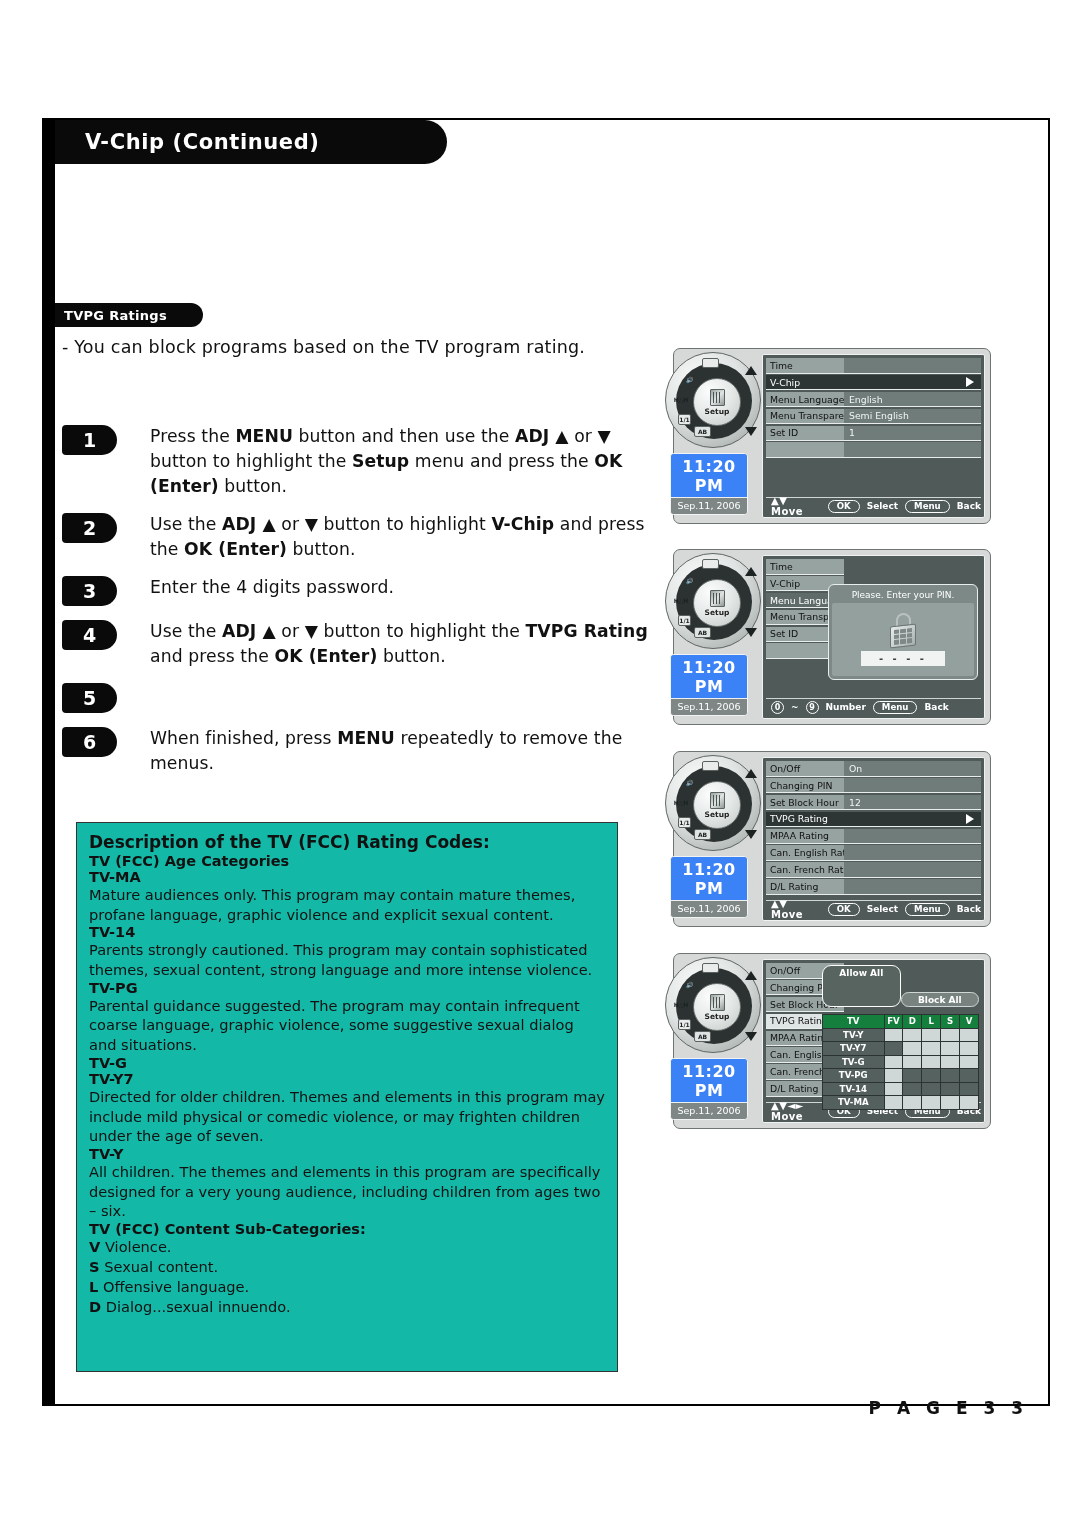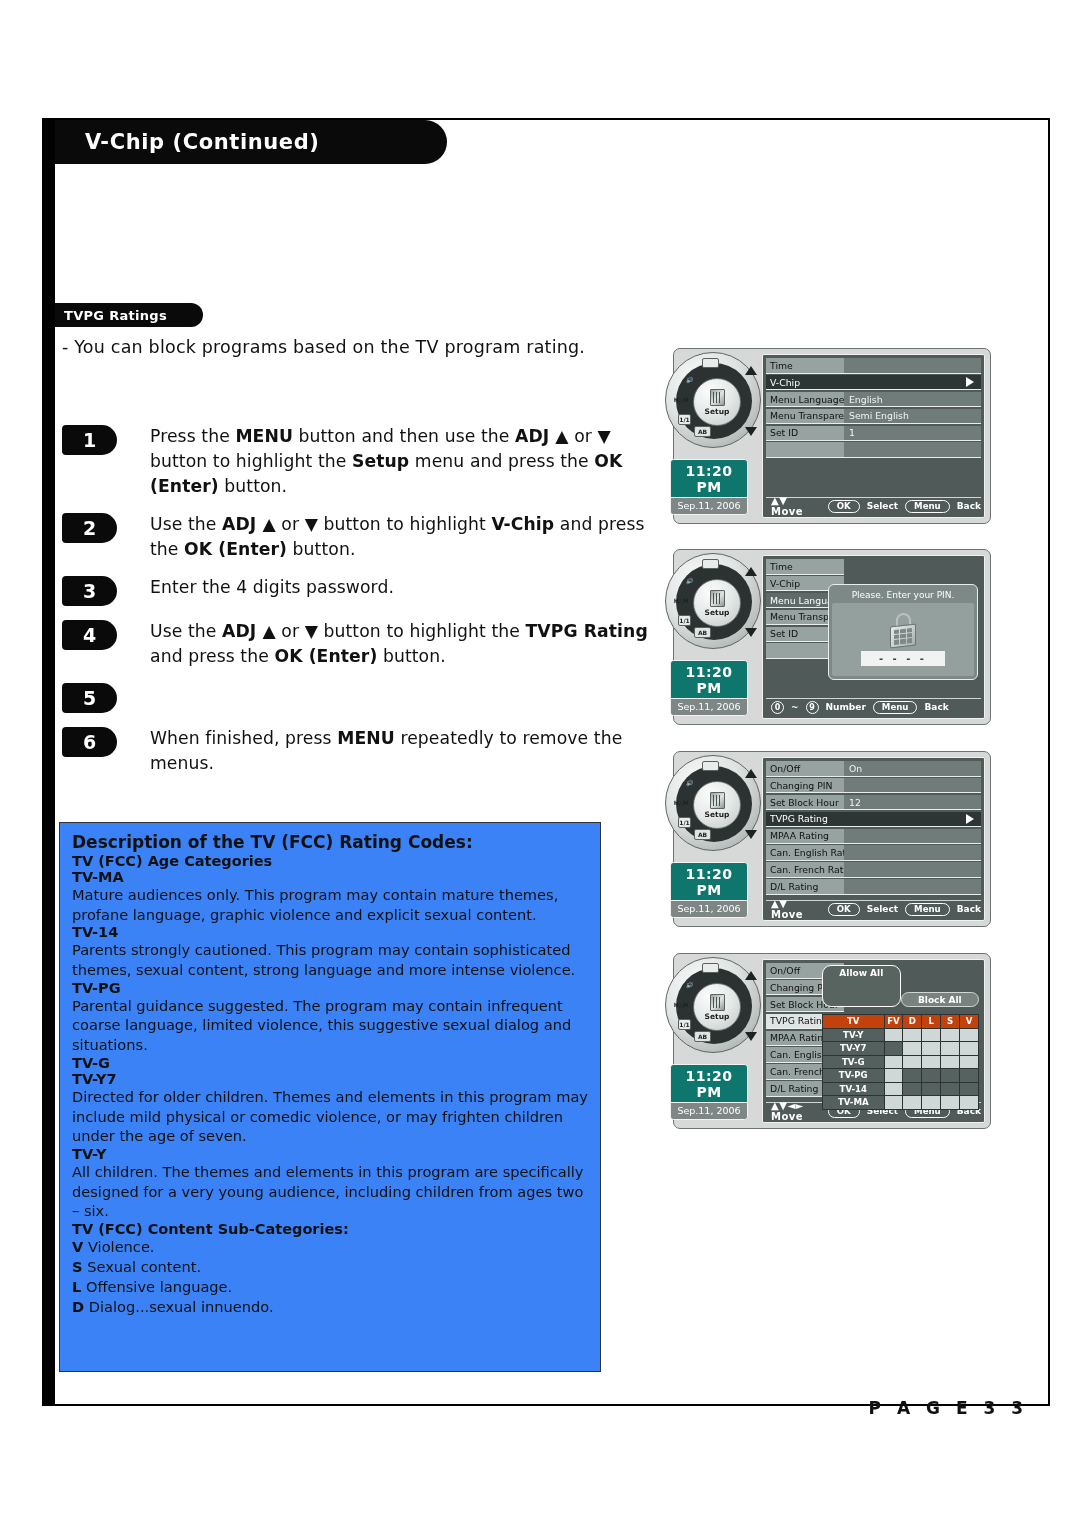--- a/index.html
+++ b/index.html
@@ -85,24 +85,24 @@
     font-size: 17.2px;
     line-height: 1.45;
     color: #111;
     letter-spacing: 0.1px;
   }
   .step-text b { font-weight: bold; }
 
   
   .desc-box {
     position: absolute;
-    left: 59px; top: 822px;
+    left: 76px; top: 822px;
     width: 542px; height: 550px;
     border: 1.6px solid #333;
-    background: #3b82f6;
+    background: #14b8a6;
     padding: 9px 12px 6px 12px;
   }
   .desc-title { font-size: 17px; font-weight: bold; color: #111; margin-bottom: 1px; }
   .desc-sub { font-size: 14.5px; font-weight: bold; color: #111; }
   .desc-code { font-size: 14.5px; font-weight: bold; color: #111; }
   .desc-body { font-size: 14.6px; color: #111; line-height: 1.35; }
   .desc-item { font-size: 14.6px; color: #111; line-height: 1.38; }
   .desc-item b { font-weight: bold; }
 
   
@@ -202,22 +202,22 @@
   .clock-box {
     position: absolute;
     left: -9px; bottom: 3px;
     width: 78px;
     border-radius: 4px;
     overflow: hidden;
     border: 1.4px solid #f2f4f3;
     background: #8f9896;
   }
   .clock-time {
-    background: #0f766e; color: #fff;
-    font-size: 14px; font-weight: bold;
+    background: #3b82f6; color: #fff;
+    font-size: 16px; font-weight: bold;
     text-align: center; padding: 3px 0 2px;
     letter-spacing: 0.5px;
   }
   .clock-date {
     background: #7e8785; color: #fff;
     font-size: 9.5px;
     text-align: center; padding: 2px 0 3px;
     border-top: 1px solid #eef1f0;
   }
 
@@ -390,21 +390,21 @@
     width: 100%;
     background: #3d4746;
   }
   table.rating-table td, table.rating-table th {
     border: 1px solid #2b3433;
     height: 13.5px;
     padding: 0;
   }
   table.rating-table th.corner,
   table.rating-table th.colh {
-    background: #c2410c;
+    background: #15803d;
     color: #fff;
     font-size: 8.6px;
     font-weight: bold;
     text-align: center;
   }
   table.rating-table th.corner { width: 62px; }
   table.rating-table th.colh { width: 19px; }
   table.rating-table td.rowh {
     background: #54605e;
     color: #fff;
@@ -458,21 +458,21 @@
 
 <div class="desc-box">
   <div class="desc-title">Description of the TV (FCC) Rating Codes:</div>
   <div class="desc-sub">TV (FCC) Age Categories</div>
   <div id="ratings-list">
       <div class="desc-code">TV-MA</div>
       <div class="desc-body">Mature audiences only. This program may contain mature themes, profane language, graphic violence and explicit sexual content.</div>
       <div class="desc-code">TV-14</div>
       <div class="desc-body">Parents strongly cautioned. This program may contain sophisticated themes, sexual content, strong language and more intense violence.</div>
       <div class="desc-code">TV-PG</div>
-      <div class="desc-body">Parental guidance suggested. The program may contain infrequent coarse language, limited violence, this suggestive sexual dialog and situations.</div>
+      <div class="desc-body">Parental guidance suggested. The program may contain infrequent coarse language, graphic violence, some suggestive sexual dialog and situations.</div>
       <div class="desc-code">TV-G</div>
       <div class="desc-code">TV-Y7</div>
       <div class="desc-body">Directed for older children. Themes and elements in this program may include mild physical or comedic violence, or may frighten children under the age of seven.</div>
       <div class="desc-code">TV-Y</div>
       <div class="desc-body">All children. The themes and elements in this program are specifically designed for a very young audience, including children from ages two – six.</div>
     </div>
   <div class="desc-sub">TV (FCC) Content Sub-Categories:</div>
   <div id="subcats-list">
       <div class="desc-item"><b>V</b> Violence.</div>
       <div class="desc-item"><b>S</b> Sexual content.</div>

